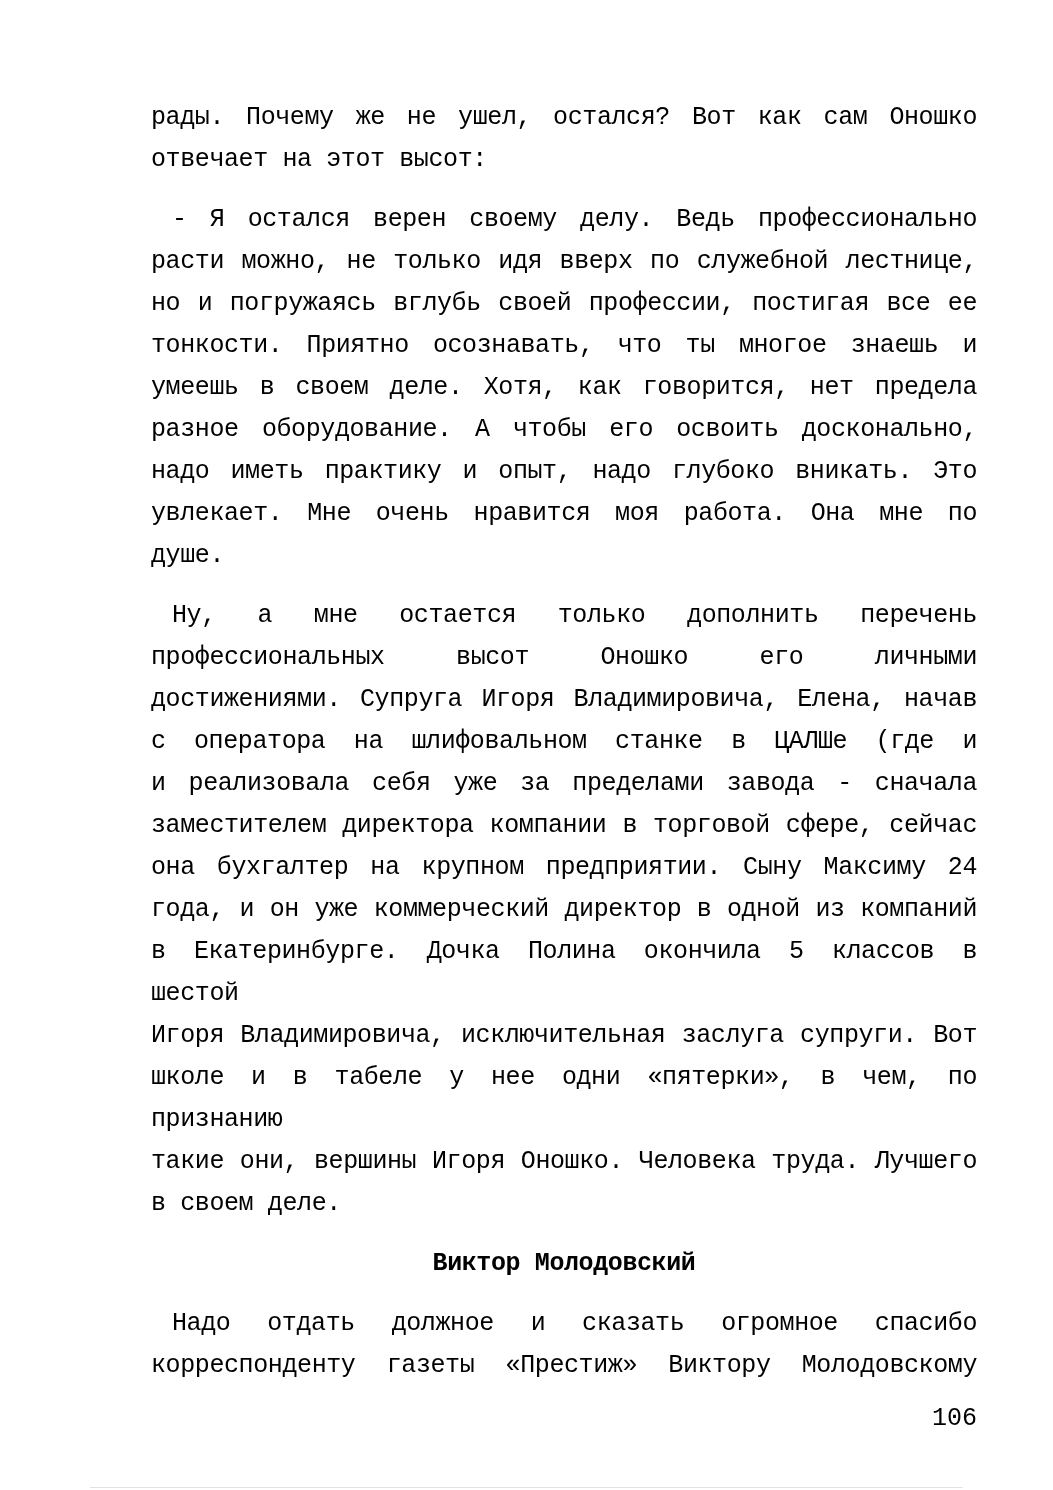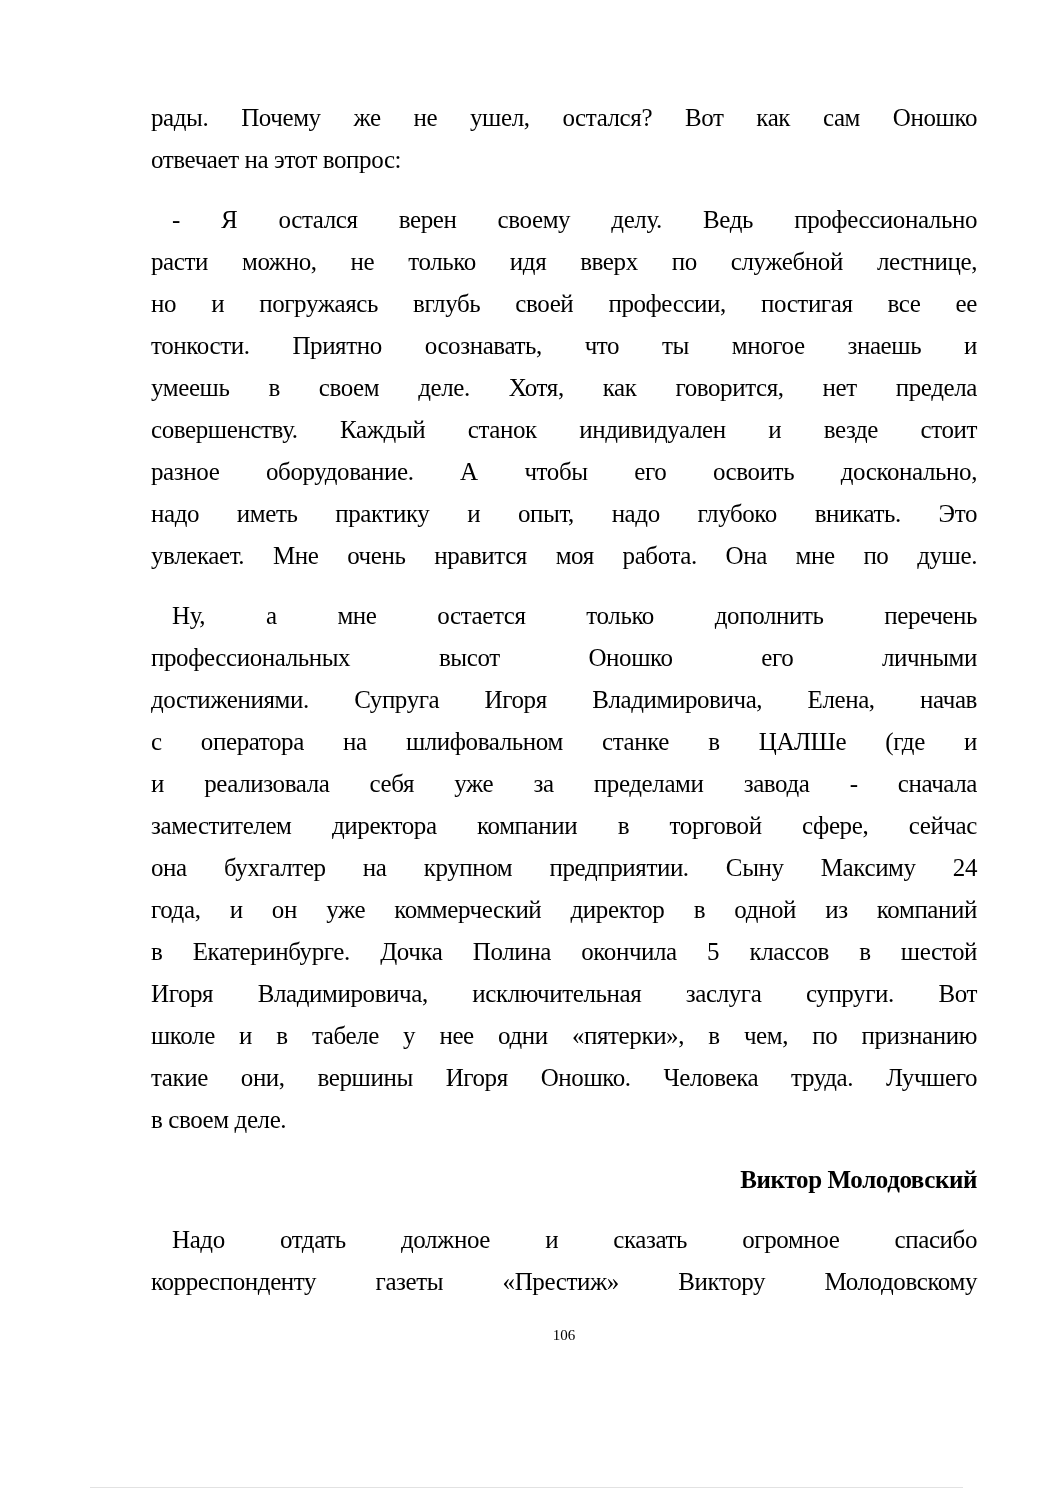--- a/index.html
+++ b/index.html
@@ -8,21 +8,21 @@
     background: #ffffff;
   }
   .page {
     position: relative;
     width: 1053px;
     height: 1490px;
     background: #ffffff;
     box-sizing: border-box;
     padding: 97px 76px 0 151px;
     overflow: hidden;
-    font-family: Liberation Serif, serif;
+    font-family: Liberation Mono, monospace;
     color: #000000;
   }
   .page::after {
     content: "";
     position: absolute;
     left: 90px;
     right: 90px;
     bottom: 2px;
     border-bottom: 1px solid #e2e2e2;
   }
@@ -42,50 +42,49 @@
     text-align-last: justify;
   }
   .line.lastline {
     text-align-last: left;
   }
   .line.indent {
     text-indent: 21px;
   }
   p.byline {
     margin: 0 0 18px 0;
-    text-align: right;
+    text-align: center;
     font-weight: 700;
   }
   .page-number {
     width: 826px;
-    text-align: center;
-    font-size: 15px;
+    text-align: right;
+    font-size: 25px;
     line-height: 28px;
     margin-top: 14px;
     letter-spacing: 0;
   }
 </style>
 </head>
 <body>
 
 <div class="page">
   <div class="text-block">
 
     <p class="para">
       <span class="line">рады. Почему же не ушел, остался? Вот как сам Оношко</span>
-      <span class="line lastline">отвечает на этот вопрос:</span>
+      <span class="line lastline">отвечает на этот высот:</span>
     </p>
 
     <p class="para">
       <span class="line indent">- Я остался верен своему делу. Ведь профессионально</span>
       <span class="line">расти можно, не только идя вверх по служебной лестнице,</span>
       <span class="line">но и погружаясь вглубь своей профессии, постигая все ее</span>
       <span class="line">тонкости. Приятно осознавать, что ты многое знаешь и</span>
       <span class="line">умеешь в своем деле. Хотя, как говорится, нет предела</span>
-      <span class="line">совершенству. Каждый станок индивидуален и везде стоит</span>
       <span class="line">разное оборудование. А чтобы его освоить досконально,</span>
       <span class="line">надо иметь практику и опыт, надо глубоко вникать. Это</span>
       <span class="line">увлекает. Мне очень нравится моя работа. Она мне по душе.</span>
     </p>
 
     <p class="para">
       <span class="line indent">Ну, а мне остается только дополнить перечень</span>
       <span class="line">профессиональных высот Оношко его личными</span>
       <span class="line">достижениями. Супруга Игоря Владимировича, Елена, начав</span>
       <span class="line">с оператора на шлифовальном станке в ЦАЛШе (где и</span>

